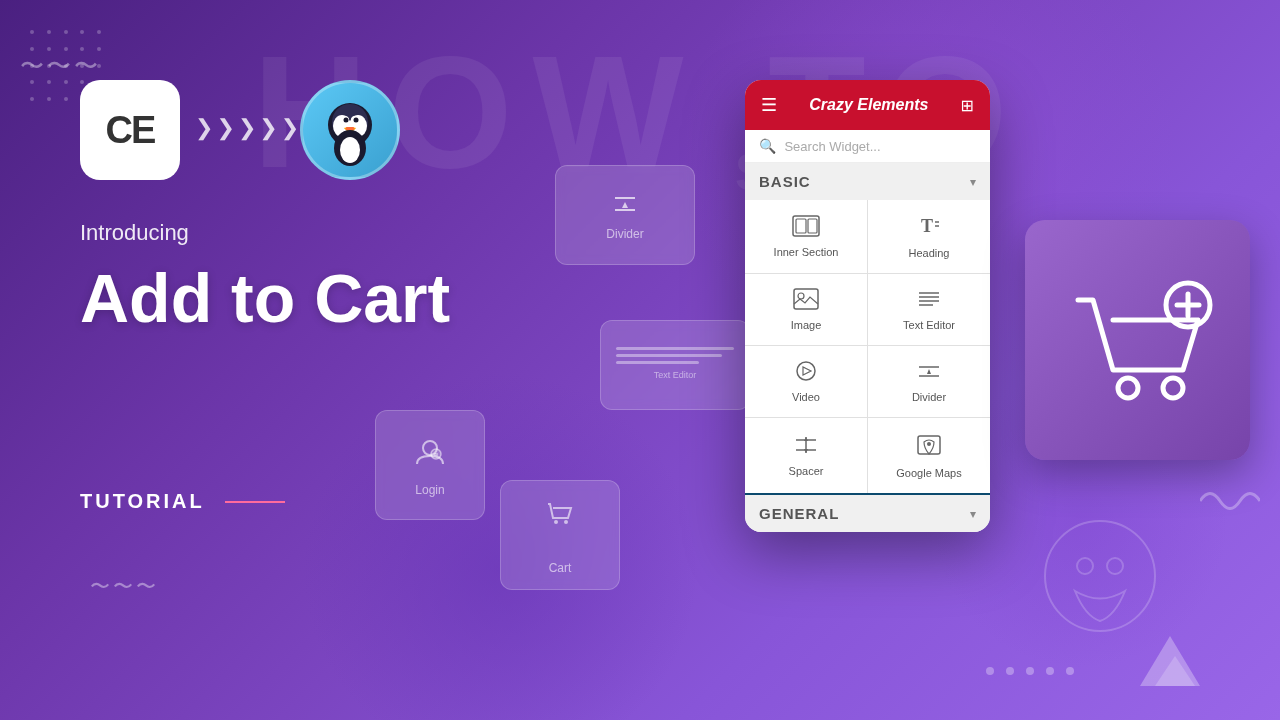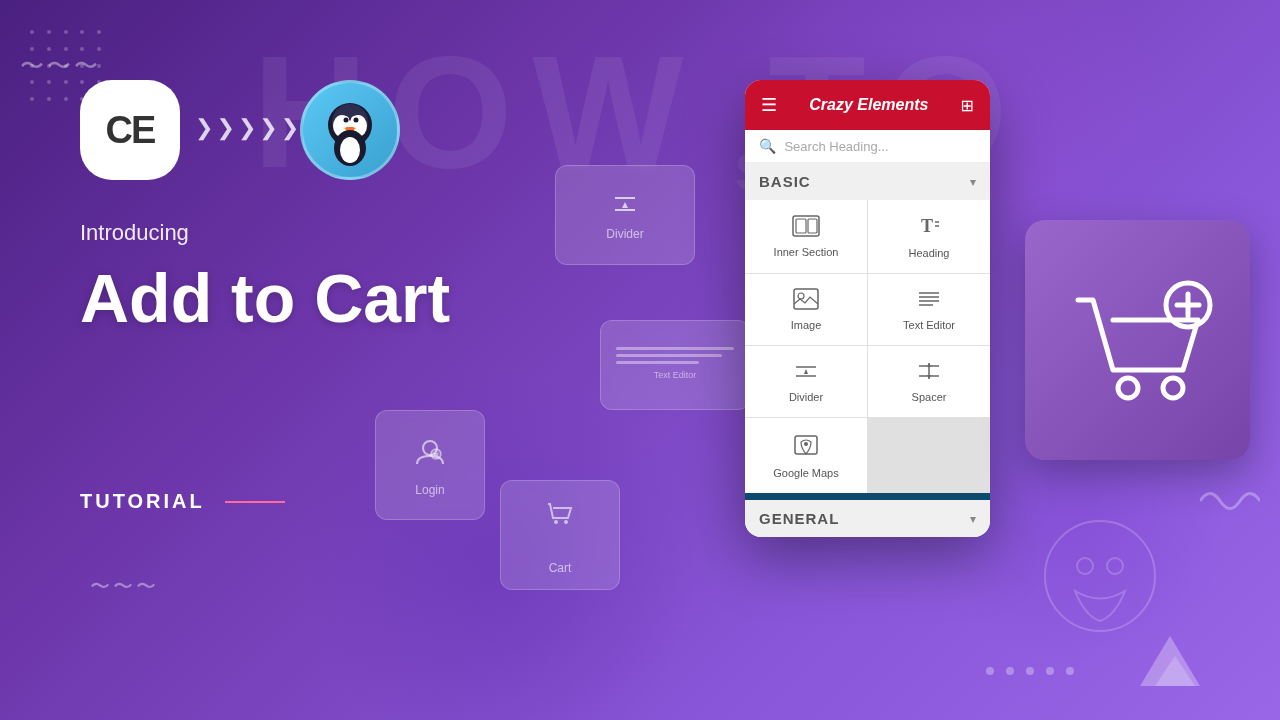--- a/index.html
+++ b/index.html
@@ -99,21 +99,21 @@
       position: absolute;
       left: 80px;
       top: 80px;
     }
 
     
     .ce-logo {
       width: 100px;
       height: 100px;
       background: white;
-      border-radius: 32px;
+      border-radius: 20px;
       display: flex;
       align-items: center;
       justify-content: center;
       font-size: 38px;
       font-weight: 900;
       color: #333;
       letter-spacing: -2px;
     }
 
     
@@ -347,21 +347,21 @@
       color: #555;
       text-align: center;
     }
 
     .panel-section-footer {
       display: flex;
       align-items: center;
       justify-content: space-between;
       padding: 10px 14px;
       background: #f0f0f0;
-      border-top: 7px solid #0c4a6e;
+      border-top: 2px solid #0c4a6e;
     }
 
     
     .cart-card {
       position: absolute;
       right: 30px;
       top: 220px;
       width: 225px;
       height: 240px;
       background: linear-gradient(135deg, #9966cc, #7744aa);
@@ -535,21 +535,21 @@
 
   <div class="panel-header">
     <span class="panel-menu-icon">☰</span>
     <span class="panel-title">Crazy Elements</span>
     <span class="panel-grid-icon">⊞</span>
   </div>
 
 
   <div class="panel-search">
     <span class="search-icon-small">🔍</span>
-    <span class="search-placeholder">Search Heading...</span>
+    <span class="search-placeholder">Search Widget...</span>
   </div>
 
   <div class="panel-section-header">
     <span class="section-label">BASIC</span>
     <span style="color:#888;font-size:12px;">▾</span>
   </div>
 
   <div class="widgets-grid">
 
     <div class="widget-item">
@@ -590,20 +590,29 @@
         <svg width="24" height="22" viewBox="0 0 24 22">
           <line x1="2" y1="5" x2="22" y2="5" stroke="#666" stroke-width="1.5"></line>
           <line x1="2" y1="9" x2="22" y2="9" stroke="#666" stroke-width="1.5"></line>
           <line x1="2" y1="13" x2="22" y2="13" stroke="#666" stroke-width="1.5"></line>
           <line x1="2" y1="17" x2="16" y2="17" stroke="#666" stroke-width="1.5"></line>
         </svg>
       </div>
       <span class="widget-item-name">Text Editor</span>
     </div>
 
+    <div class="widget-item">
+      <div class="widget-item-icon">
+        <svg width="26" height="22" viewBox="0 0 26 22">
+          <circle cx="13" cy="11" r="9" fill="none" stroke="#666" stroke-width="1.5"></circle>
+          <polygon points="10,7 10,15 18,11" fill="none" stroke="#666" stroke-width="1.2"></polygon>
+        </svg>
+      </div>
+      <span class="widget-item-name">Video</span>
+    </div>
 
 
     <div class="widget-item">
       <div class="widget-item-icon">
         <svg width="26" height="22" viewBox="0 0 26 22">
           <line x1="3" y1="7" x2="23" y2="7" stroke="#666" stroke-width="1.5"></line>
           <polygon points="13,9 11,14 15,14" fill="#666"></polygon>
           <line x1="3" y1="16" x2="23" y2="16" stroke="#666" stroke-width="1.5"></line>
         </svg>
       </div>

